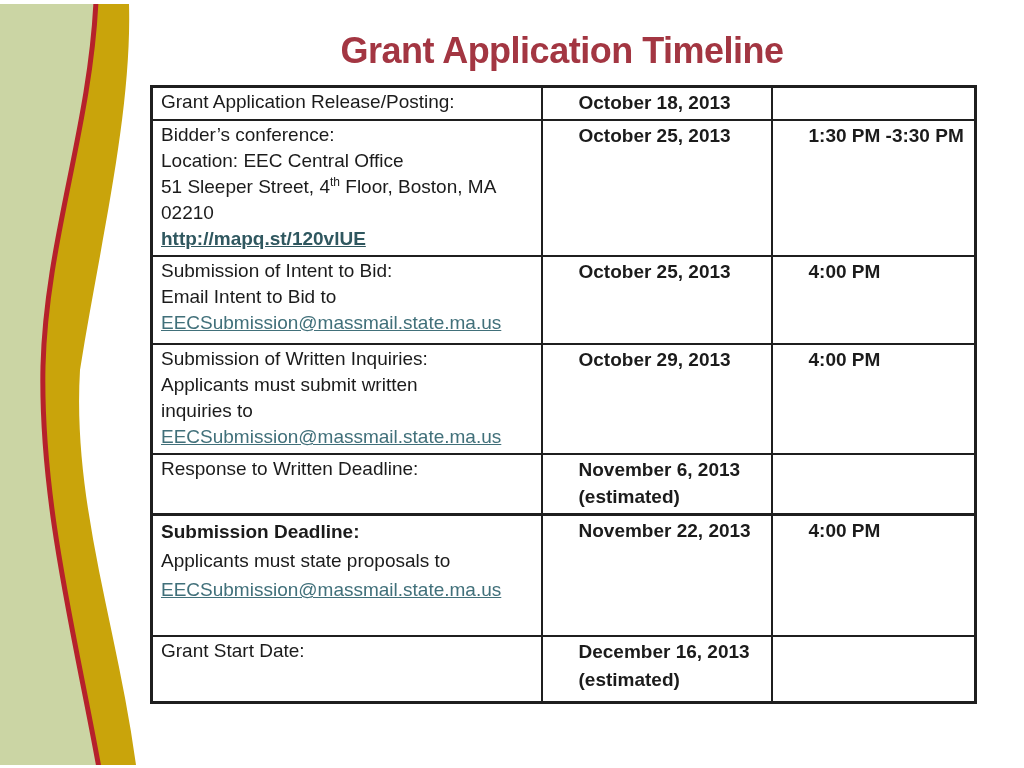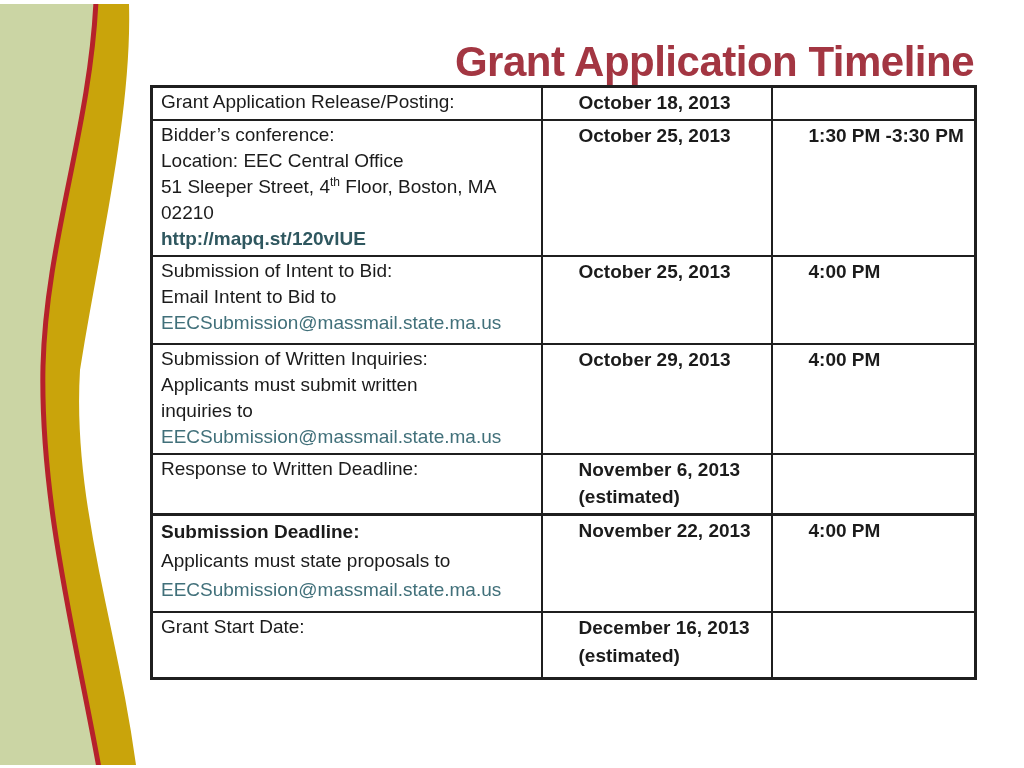--- a/index.html
+++ b/index.html
@@ -10,42 +10,42 @@
   }
   .slide{position:relative;width:1024px;height:768px;background:#fff;}
 
   
   .deco{position:absolute;left:0;top:4px;width:150px;height:761px;}
   .wave-gold{fill:var(--c-gold);}
   .wave-green{fill:var(--c-green);stroke:var(--c-red);stroke-width:5;}
 
   
   .title{
-    position:absolute;left:150px;top:38px;width:824px;
-    text-align:right;font-size:42px;font-weight:700;
+    position:absolute;left:150px;top:30px;width:824px;
+    text-align:center;font-size:36px;font-weight:700;
     color:var(--c-title);letter-spacing:-0.5px;
   }
 
   
   table.grant{
     position:absolute;left:150px;top:85px;width:824px;
     border-collapse:collapse;table-layout:fixed;
     border:3px solid var(--c-border);
     color:var(--c-text);font-size:19px;
   }
   table.grant td{
     border:2px solid var(--c-border);
     vertical-align:top;padding:1px 7px 2px 8px;
     overflow:hidden;
   }
   td.event-cell .line{line-height:1.38;}
   td.date-cell div,td.time-cell div{line-height:1.45;font-weight:700;margin-left:28px;}
   .line.bold{font-weight:700;}
   sup{font-size:12px;line-height:0;}
-  a.link,a.link-bold{cursor:pointer;}
+  a.link,a.link-bold{text-decoration:underline;cursor:pointer;}
   a.link{color:var(--c-link);}
   a.link-bold{color:var(--c-link-bold);font-weight:700;}
   tr.emphasis td.event-cell{border-top-width:3px;}
   tr.emphasis td{border-top-width:3px;}
   tr.emphasis td.event-cell .line{line-height:1.55;}
 </style>
 </head>
 <body>
 
 <div class="slide">
@@ -120,21 +120,21 @@
         <tr style="height: 56px;">
           <td class="event-cell">
             <div class="line normal"><span>Response to Written Deadline:</span></div>
           </td>
           <td class="date-cell">
             <div>November 6, 2013</div>
             <div>(estimated)</div>
           </td>
           <td class="time-cell"></td>
         </tr>
-        <tr class="emphasis" style="height: 98px;">
+        <tr class="emphasis" style="height: 122px;">
           <td class="event-cell">
             <div class="line bold"><span>Submission Deadline:</span></div>
             <div class="line normal"><span>Applicants must state proposals to</span></div>
             <div class="line normal"><a class="link">EECSubmission@massmail.state.ma.us</a></div>
           </td>
           <td class="date-cell">
             <div>November 22, 2013</div>
           </td>
           <td class="time-cell">
             <div>4:00 PM</div>

